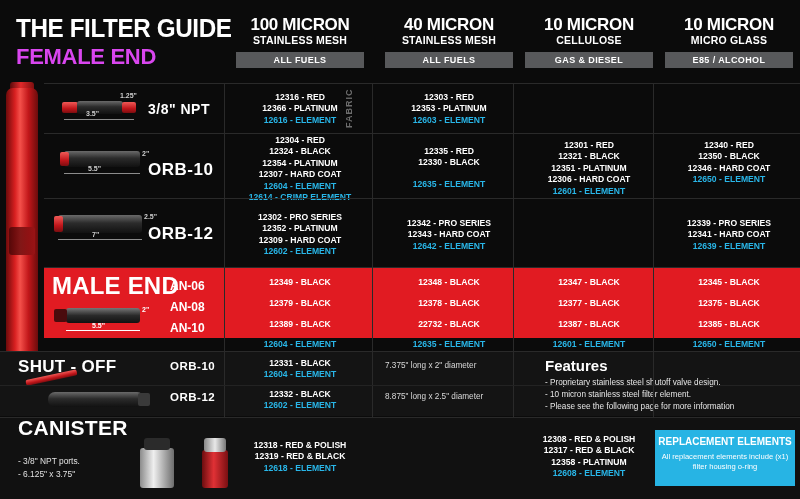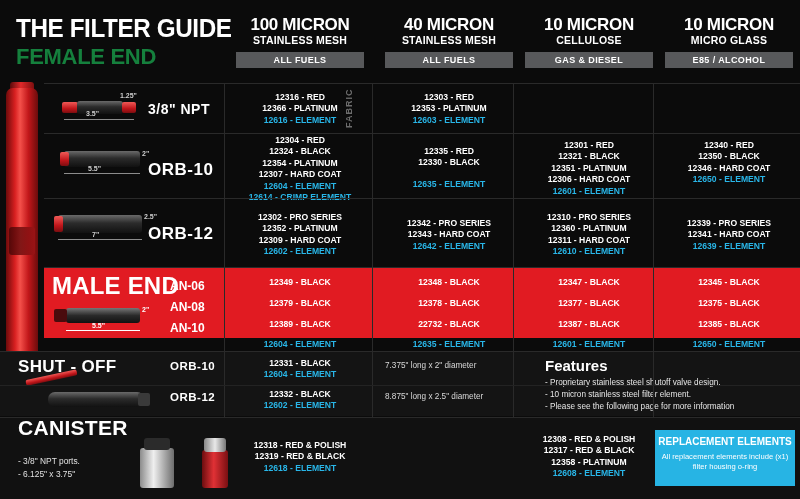--- a/index.html
+++ b/index.html
@@ -7,21 +7,21 @@
        font-family:"Liberation Sans", sans-serif;color:#fff;}
   #page{position:relative;width:800px;height:499px;background:#0b0b0b;}
   .cyan{color:#29b6e8;}
 
   
   #header{position:absolute;left:0;top:0;width:800px;height:82px;}
   #title{position:absolute;left:16px;top:14px;font-size:25px;font-weight:bold;
          letter-spacing:-0.4px;color:#fff;font-family:"Liberation Sans",sans-serif;
          transform:scaleX(0.97);transform-origin:left top;}
   #subtitle{position:absolute;left:16px;top:44px;font-size:22px;font-weight:bold;
-            color:#15803d;letter-spacing:-0.3px;}
+            color:#d946ef;letter-spacing:-0.3px;}
 
   .colhead{position:absolute;top:16px;width:128px;text-align:center;}
   .colhead .l1{font-size:17px;font-weight:bold;line-height:17px;letter-spacing:-0.3px;}
   .colhead .l2{font-size:10.5px;font-weight:bold;line-height:13px;letter-spacing:0.2px;margin-top:1px;}
   .colhead .tag{margin-top:5px;font-size:9px;font-weight:bold;letter-spacing:.4px;
                 padding:3px 0;}
   .tag-grey{background:#58595b;color:#fff;}
 
   
   #bottle{position:absolute;left:0;top:82px;width:44px;height:336px;}
@@ -187,26 +187,20 @@
     <div>12302 - PRO SERIES</div>
     <div>12352 - PLATINUM</div>
     <div>12309 - HARD COAT</div>
     <div class="cyan">12602 - ELEMENT</div>
   </div>
   <div class="cell" style="left:385px;top:218px;">
     <div>12342 - PRO SERIES</div>
     <div>12343 - HARD COAT</div>
     <div class="cyan">12642 - ELEMENT</div>
   </div>
-  <div class="cell" style="left:525px;top:212px;">
-    <div>12310 - PRO SERIES</div>
-    <div>12360 - PLATINUM</div>
-    <div>12311 - HARD COAT</div>
-    <div class="cyan">12610 - ELEMENT</div>
-  </div>
   <div class="cell" style="left:665px;top:218px;">
     <div>12339 - PRO SERIES</div>
     <div>12341 - HARD COAT</div>
     <div class="cyan">12639 - ELEMENT</div>
   </div>
 
   <div id="maleband"></div>
   <div class="male-label" style="left:52px;top:272px;font-size:24px;letter-spacing:.2px;">MALE END</div>
 
   <div class="part" style="left:52px;top:300px;width:110px;height:40px;">

